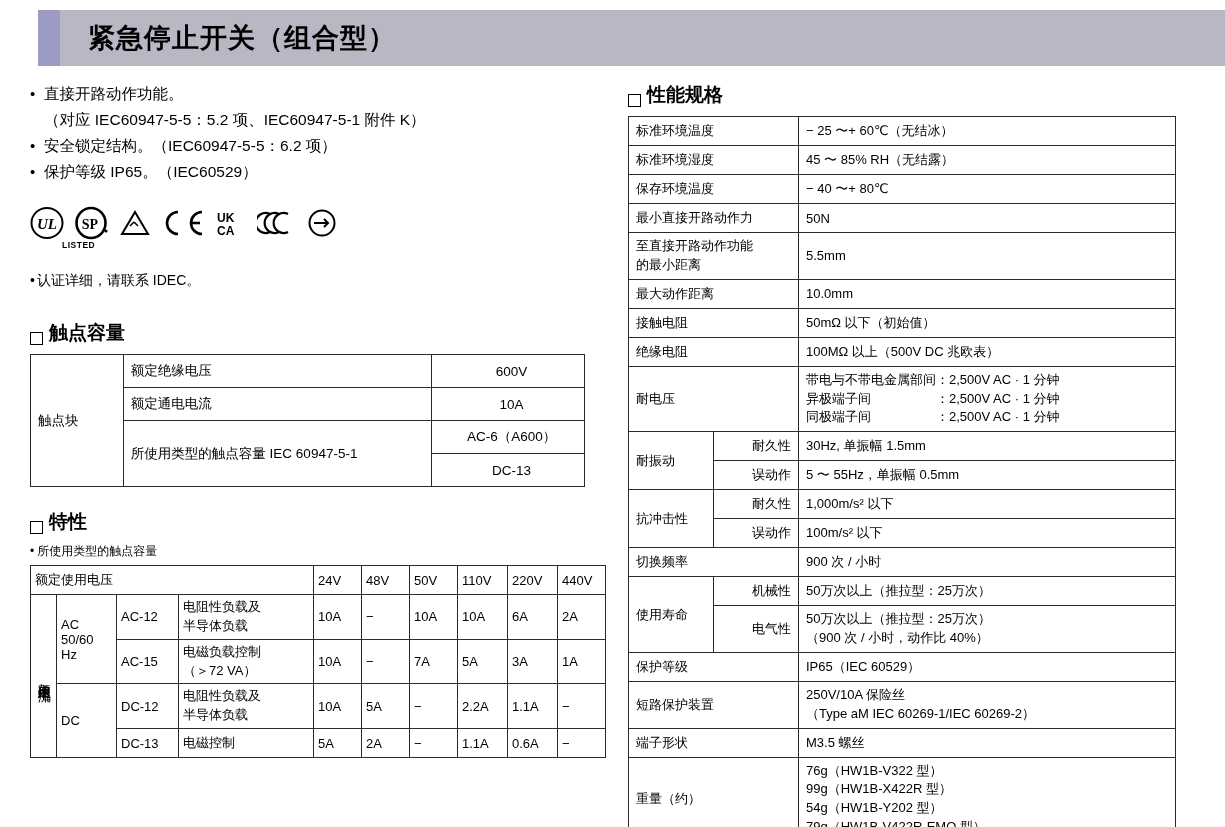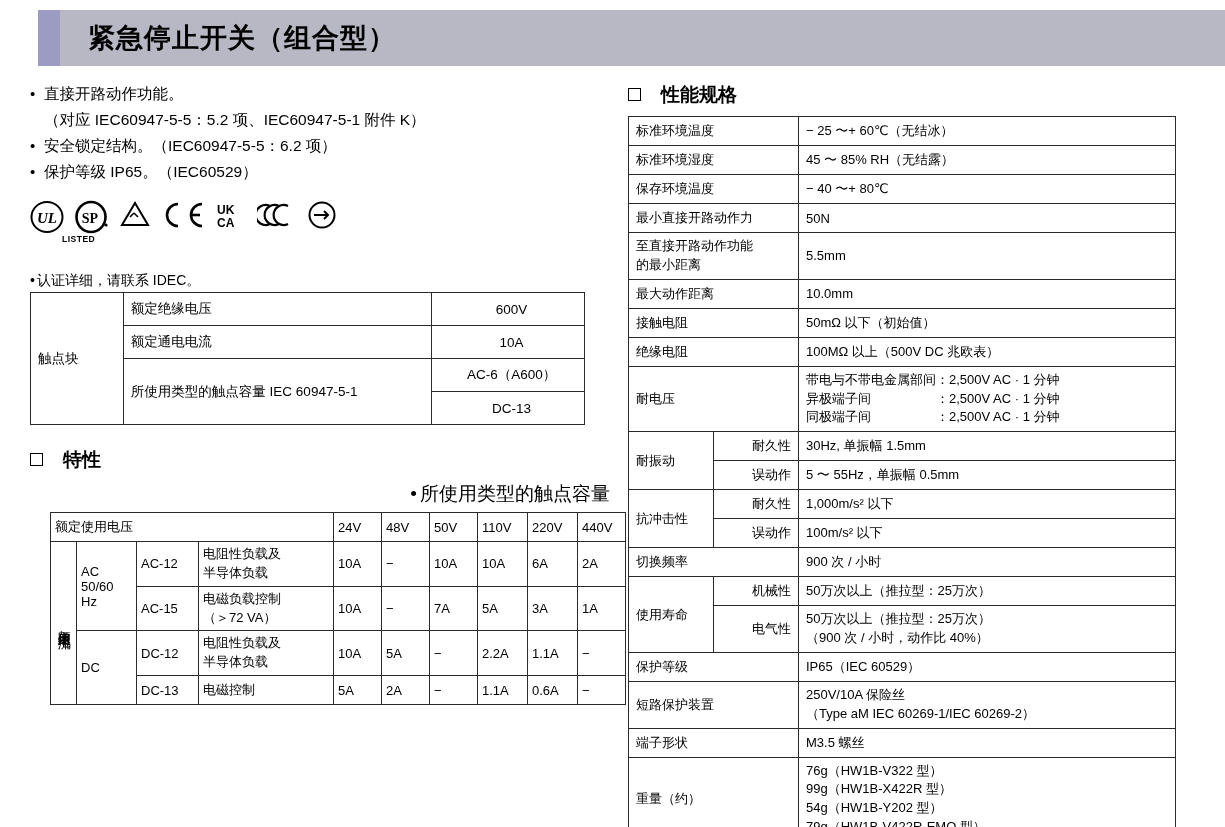--- a/index.html
+++ b/index.html
@@ -35,52 +35,52 @@
   .left-col{position:absolute;left:30px;top:82px;width:580px;}
   .bullets{font-size:15.5px;line-height:1.55;}
   .bullets .li{position:relative;padding-left:14px;margin-bottom:2px;}
   .bullets .li:before{
     content:"•";position:absolute;left:0;top:0;font-size:15px;
   }
   .bullets .sub{padding-left:14px;margin-bottom:2px;}
 
   
   .certs{
-    margin-top:16px;height:46px;display:flex;align-items:flex-start;gap:11px;
+    margin-top:16px;height:46px;display:flex;align-items:center;gap:11px;
   }
   .cert{display:flex;align-items:center;justify-content:center;position:relative;}
   .cert svg{display:block;}
   .listed-label{
     position:absolute;left:0;top:34px;font-size:8.5px;font-weight:bold;letter-spacing:.5px;padding-left:32px;
   }
   .cert-note{margin-top:26px;font-size:14px;}
   .cert-note:before{content:"•";margin-right:2px;}
 
   
   .sec-h{
-    font-size:19px;font-weight:bold;margin:0 0 8px 0;display:flex;align-items:center;gap:20px;
+    font-size:19px;font-weight:bold;margin:0 0 8px 0;display:flex;align-items:flex-end;gap:6px;
   }
   .sq{
     display:inline-block;width:11px;height:11px;border:1.6px solid #000;
     position:relative;top:-1px;
   }
-  .sub-h{font-size:19px;margin:8px 0 5px 0;text-align:right;}
+  .sub-h{font-size:12px;margin:8px 0 5px 0;}
   .sub-h:before{content:"•";margin-right:3px;}
 
   
   table{border-collapse:collapse;font-size:13.5px;}
   td,th{border:1px solid #2b2b2b;padding:4px 7px;vertical-align:middle;font-weight:normal;text-align:left;}
 
   
   .tbl-contact{width:555px;margin-top:2px;}
   .tbl-contact td{height:24px;}
   .tbl-contact .c-center{text-align:center;padding-left:14px;}
 
   
-  .tbl-char{width:575px;margin-top:4px;table-layout:fixed;margin-left:20px;}
+  .tbl-char{width:575px;margin-top:4px;table-layout:fixed;}
   .tbl-char td{height:22px;text-align:left;font-size:13px;padding:3px 4px;}
   .tbl-char td.l{text-align:left;}
   .vert{
     writing-mode:vertical-rl;text-orientation:upright;
     letter-spacing:1px;line-height:1.1;font-size:13px;
     white-space:nowrap;margin:0 auto;
   }
 
   
   .right-col{position:absolute;left:628px;top:82px;width:570px;}
@@ -153,20 +153,24 @@
       <div class="cert">
         <svg width="32" height="30" viewBox="0 0 32 30">
           <circle cx="16" cy="15" r="12.5" fill="none" stroke="#000" stroke-width="2"></circle>
           <path d="M8 15 h14 M18 11 l4 4 -4 4" fill="none" stroke="#000" stroke-width="2"></path>
         </svg>
       </div>
     </div>
 
     <div class="cert-note">认证详细，请联系 IDEC。</div>
 
+    <div class="sec-h" style="margin-top:30px;">
+      <span class="sq"></span>
+      <span>触点容量</span>
+    </div>
     <table class="tbl-contact">
       <tbody>
           <tr>
         <td rowspan="4" style="width:86px;text-align:left;">触点块</td>
         <td style="width:325px;">额定绝缘电压</td>
         <td class="c-center" style="width:140px;">600V</td>
       </tr>
       <tr>
         <td>额定通电电流</td>
         <td class="c-center">10A</td>

